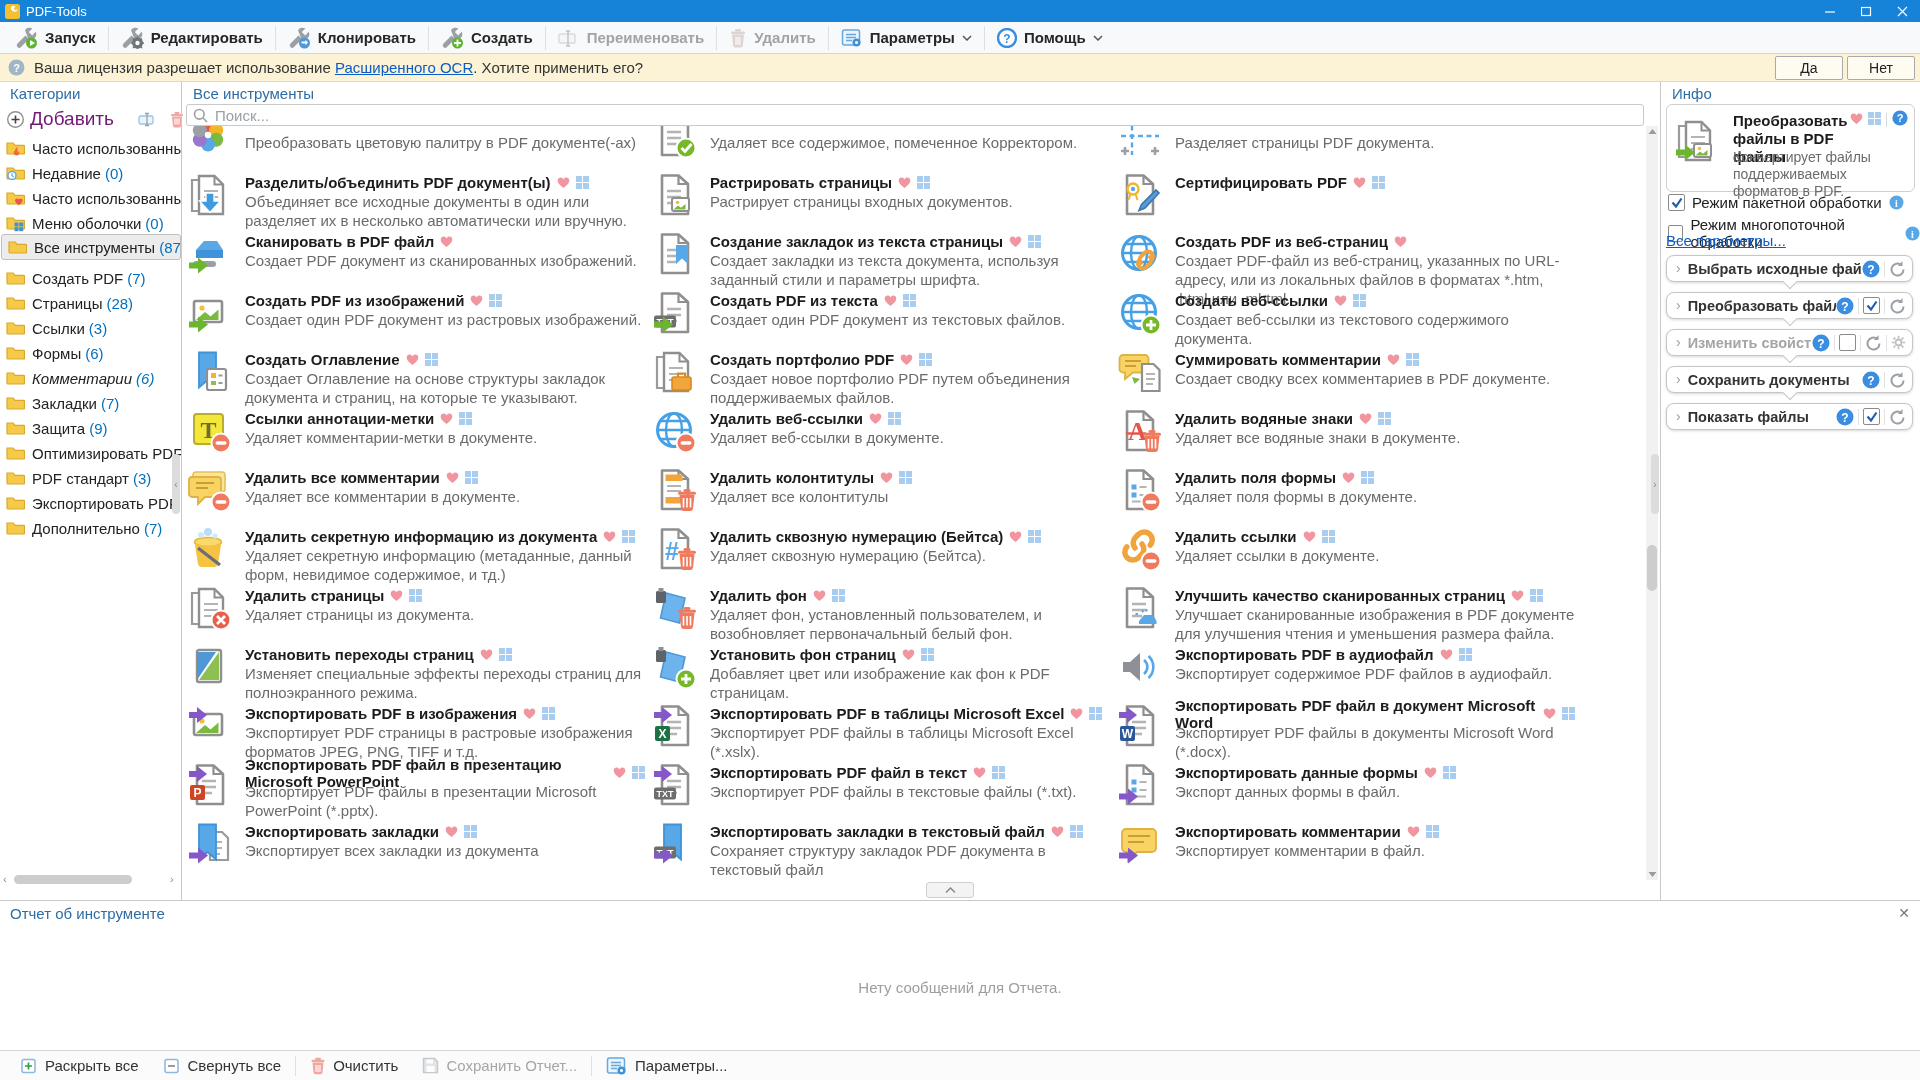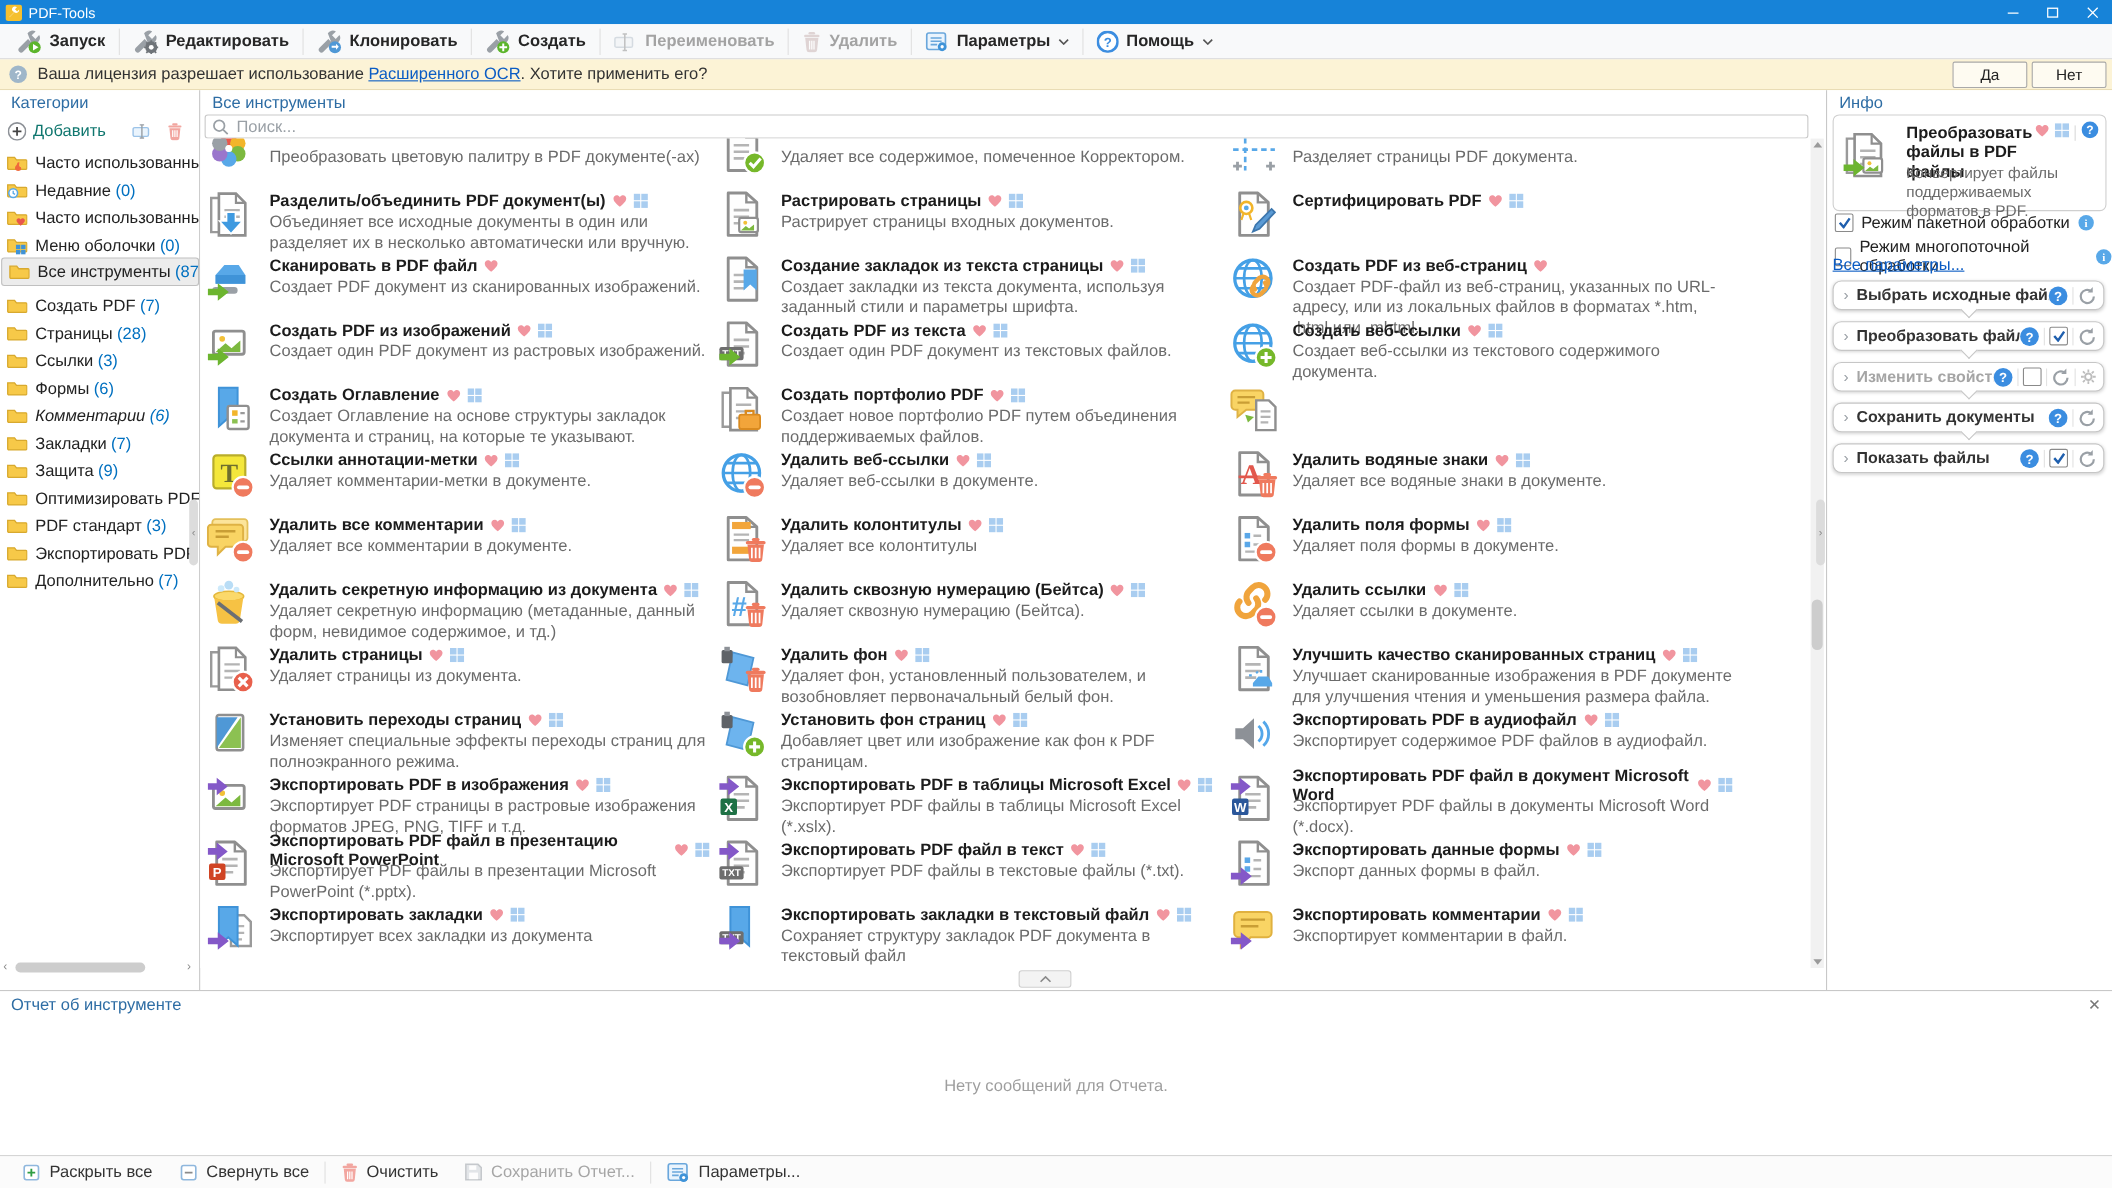--- a/index.html
+++ b/index.html
@@ -30,21 +30,21 @@
   .phead{position:absolute;font-size:15px;color:#2e6da4;}
   #sidebar-border{position:absolute;left:181px;top:0;width:1px;height:818px;background:#c8c8c8;}
   #info-border{position:absolute;left:1660px;top:0;width:1px;height:818px;background:#c8c8c8;}
   
   .srow{position:absolute;left:0;width:181px;height:24px;display:flex;align-items:center;overflow:hidden;white-space:nowrap;}
   .srow .sico{margin:0 7px 0 6px;display:flex;flex:none;}
   .slabel{font-size:15px;color:#222;}
   .scount{font-size:15px;color:#0070c0;margin-left:4px;}
   .srow.sel{left:1px;width:178px;background:#ececec;border:1px solid #c0c0c0;border-radius:3px;}
   #addrow{position:absolute;left:0;top:24px;width:181px;height:26px;display:flex;align-items:center;}
-  #addrow .albl{font-size:15px;color:#0f766e;margin:0 10px 0 6px;}
+  #addrow .albl{font-size:19px;color:#701a75;margin:0 10px 0 6px;}
   
   .thumbv{position:absolute;background:#cdcdcd;border-radius:6px;}
   .trackline{position:absolute;background:#f1f1f1;}
   .pill{position:absolute;width:8px;height:60px;background:#dcdcdc;border-radius:4px;display:flex;align-items:center;justify-content:center;color:#8a8a8a;font-size:10px;}
   
   #search{position:absolute;left:186px;top:22px;width:1456px;height:20px;border:1px solid #c9c9c9;border-radius:3px;background:#fff;display:flex;align-items:center;}
   #search svg{margin:0 5px 0 6px;}
   #search input{border:none;outline:none;font-size:15px;color:#333;width:1300px;font-family:"Liberation Sans",sans-serif;background:transparent;}
   #search input::placeholder{color:#9aa0a6;}
   #grid{position:absolute;left:182px;top:44px;width:1463px;height:754px;overflow:hidden;background:#fff;}
@@ -795,20 +795,41 @@
           </div>
         </div>
         <div class="tool" style="left: 936px; top: 224px;">
           <span class="tico"><svg width="44" height="44" viewBox="0 0 44 44">
               <path d="M5 5h22a3.5 3.5 0 0 1 3.5 3.5V19a3.5 3.5 0 0 1-3.5 3.5H15L7 29v-6.5H5A3.5 3.5 0 0 1 1.5 19V8.5A3.5 3.5 0 0 1 5 5z" fill="#f9d464" stroke="#dfb244" stroke-width="1.8"></path>
               <path d="M7 11h16M7 16h11" stroke="#c99e35" stroke-width="2"></path>
               <path d="M24 14h11.5l6 6v21H24z" fill="#fff" stroke="#8f8f8f" stroke-width="2.2"></path>
               <path d="M28 24h9M28 29h9M28 34h7" stroke="#b4b4b4" stroke-width="2"></path>
               <path d="M14 27l8 2-5.5 5z" fill="#7cb93f"></path>
             </svg></span>
+    <div class="ttext">
+            <div class="tool-title">
+              <span>Суммировать комментарии</span>
+              <span style="display:flex;">
+                <svg width="13" height="12">
+                  <path d="M6.5 11C2.2 7.6.7 5.6.7 3.5.7 1.9 2 .6 3.6.6c1.1 0 2.2.6 2.9 1.8C7.2 1.2 8.3.6 9.4.6 11 .6 12.3 1.9 12.3 3.5c0 2.1-1.5 4.1-5.8 7.5z" fill="#f1959f"></path>
+                </svg>
+              </span>
+              <span style="display:flex;">
+                <svg width="13" height="13">
+                  <g fill="#a9cdf0">
+                    <rect width="6" height="6"></rect>
+                    <rect x="7" width="6" height="6"></rect>
+                    <rect y="7" width="6" height="6"></rect>
+                    <rect x="7" y="7" width="6" height="6"></rect>
+                  </g>
+                </svg>
+              </span>
+            </div>
+            <div class="tool-desc">Создает сводку всех комментариев в PDF документе.</div>
+          </div>
         </div>
         <div class="tool" style="left: 6px; top: 283px;">
           <span class="tico"><svg width="44" height="44" viewBox="0 0 44 44">
               <rect x="6" y="5" width="29" height="30" rx="3" fill="#f4e73b" stroke="#b9ad2a" stroke-width="2"></rect>
               <text x="20.5" y="29" font-size="24" font-weight="bold" fill="#6e6e2e" text-anchor="middle" font-family="'Liberation Serif',serif">T</text>
               <circle cx="33" cy="34" r="9.5" fill="#ef7a5e" stroke="#fff" stroke-width="2"></circle>
               <rect x="27.5" y="32.3" width="11" height="3.4" rx="1.7" fill="#fff"></rect>
             </svg></span>
     <div class="ttext">
             <div class="tool-title">

